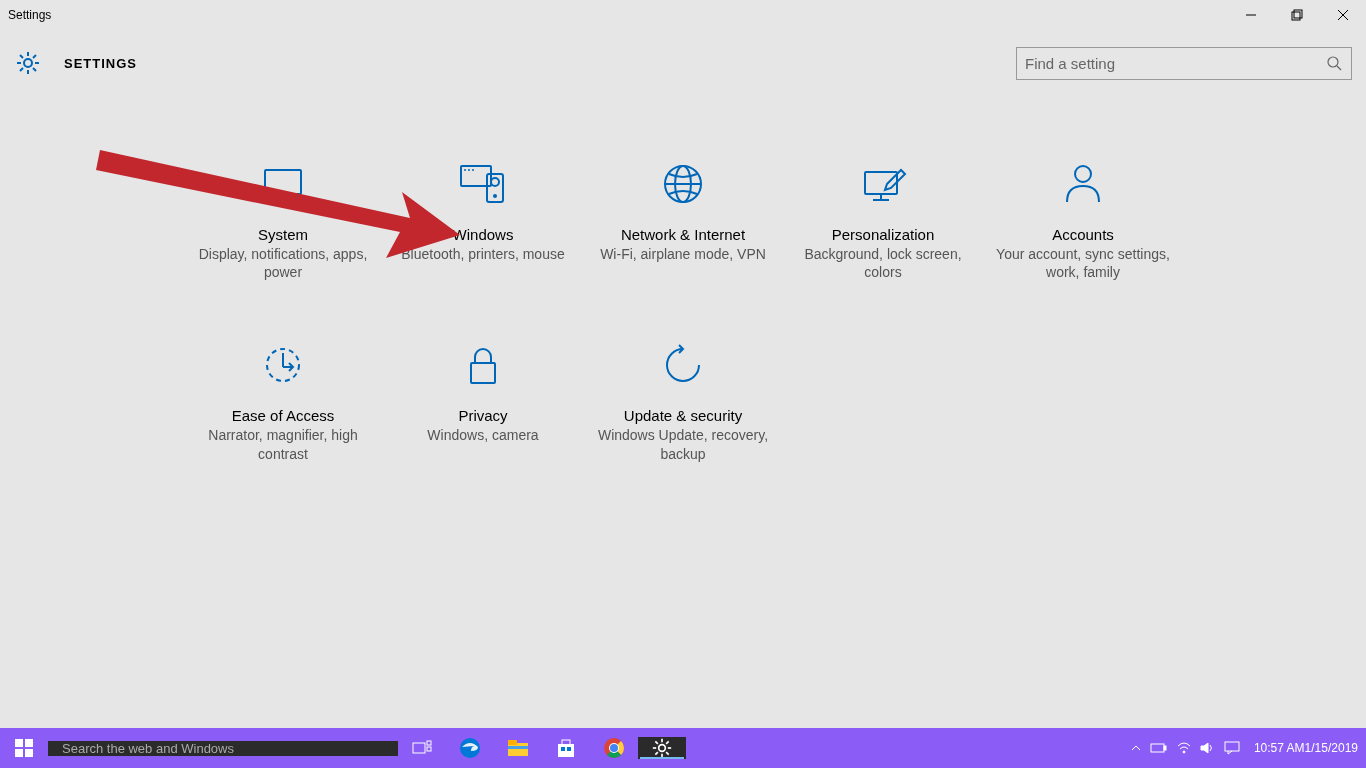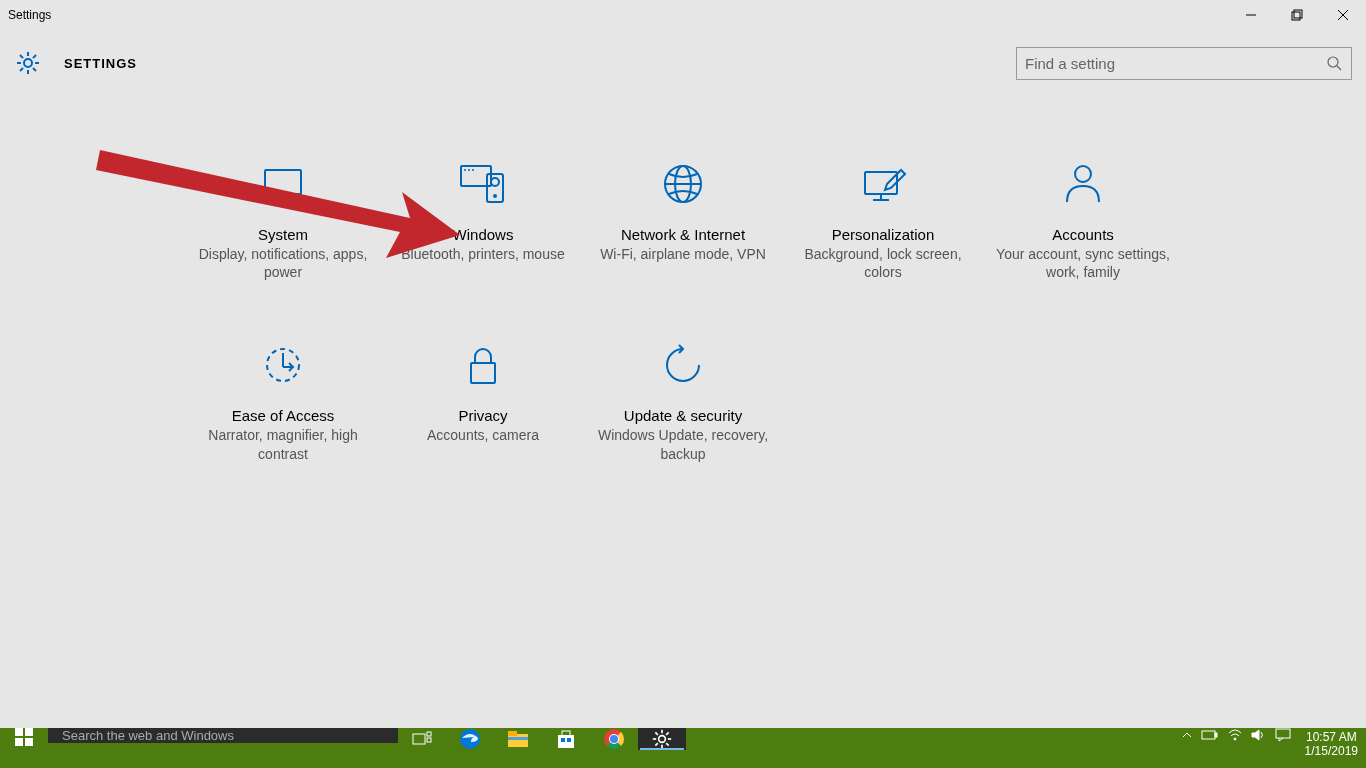--- a/index.html
+++ b/index.html
@@ -28,31 +28,31 @@
   .tiles { display: grid; grid-template-columns: repeat(5, 200px); row-gap: 60px; column-gap: 0px; }
   .tile { display: flex; flex-direction: column; align-items: center; text-align: center; padding: 0 8px; cursor: default; }
   .tile .icon { width: 48px; height: 48px; display:flex; align-items:center; justify-content:center; margin-bottom: 18px; }
   .tile .t-title { font-size: 15px; color: #000; margin-bottom: 2px; }
   .tile .t-desc { font-size: 14px; color: #555; line-height: 1.3; max-width: 180px;}
 
   
   .arrow-annot { position: absolute; left: 90px; top: 120px; pointer-events: none; }
 
   
-  .taskbar { position: absolute; left: 0; right: 0; bottom: 0; height: 40px; background: #4d7c0f; color: #fff; display: flex; align-items: flex-start; font-size: 13px; }
+  .taskbar { position: absolute; left: 0; right: 0; bottom: 0; height: 40px; background: #8b5cf6; color: #fff; display: flex; align-items: center; font-size: 13px; }
   .start-btn { width: 48px; display:flex; align-items:center; justify-content:center; }
   .task-search { flex: 0 0 350px; background: #2b2b2b; display:flex; align-items:center; padding: 0 14px; color: #aaa; }
   .task-icons { display:flex; }
   .tb-item { width: 48px; display:flex; align-items:center; justify-content:center; position:relative;}
   .tb-item.active::after { content:""; position:absolute; bottom:0; left:2px; right:2px; height:2px; background:#76b9ed;}
   .tb-item.active { background:#2a2a2a; }
   .taskbar .flex { flex: 1; }
   .tray { display:flex; align-items:center; gap:8px; padding:0 6px;}
   .tray svg { stroke:#fff; fill:none;}
-  .clock { display:flex; flex-direction:column; align-items:center; justify-content:center; font-size:12px; line-height:1.2; padding:2px 8px;}
+  .clock { display:flex; flex-direction:row; align-items:center; justify-content:center; font-size:12px; line-height:1.2; padding:2px 8px;}
 </style>
 </head>
 <body>
 
 <svg width="0" height="0" style="position:absolute">
 <defs>
   <g id="ico-monitor">
         <rect x="6" y="10" width="36" height="24" rx="1" fill="none" stroke="currentColor" stroke-width="2"></rect>
         <line x1="16" y1="40" x2="32" y2="40" stroke="currentColor" stroke-width="2"></line>
         <line x1="24" y1="34" x2="24" y2="40" stroke="currentColor" stroke-width="2"></line>
@@ -219,21 +219,21 @@
         <div class="t-title">Ease of Access</div>
         <div class="t-desc">Narrator, magnifier, high contrast</div>
       </div>
       <div class="tile">
         <div class="icon">
           <svg width="48" height="48" viewBox="0 0 48 48" style="color:#0067b8">
             <use href="#ico-lock"></use>
           </svg>
         </div>
         <div class="t-title">Privacy</div>
-        <div class="t-desc">Accounts, camera</div>
+        <div class="t-desc">Windows, camera</div>
       </div>
       <div class="tile">
         <div class="icon">
           <svg width="48" height="48" viewBox="0 0 48 48" style="color:#0067b8">
             <use href="#ico-sync"></use>
           </svg>
         </div>
         <div class="t-title">Update &amp; security</div>
         <div class="t-desc">Windows Update, recovery, backup</div>
       </div>

